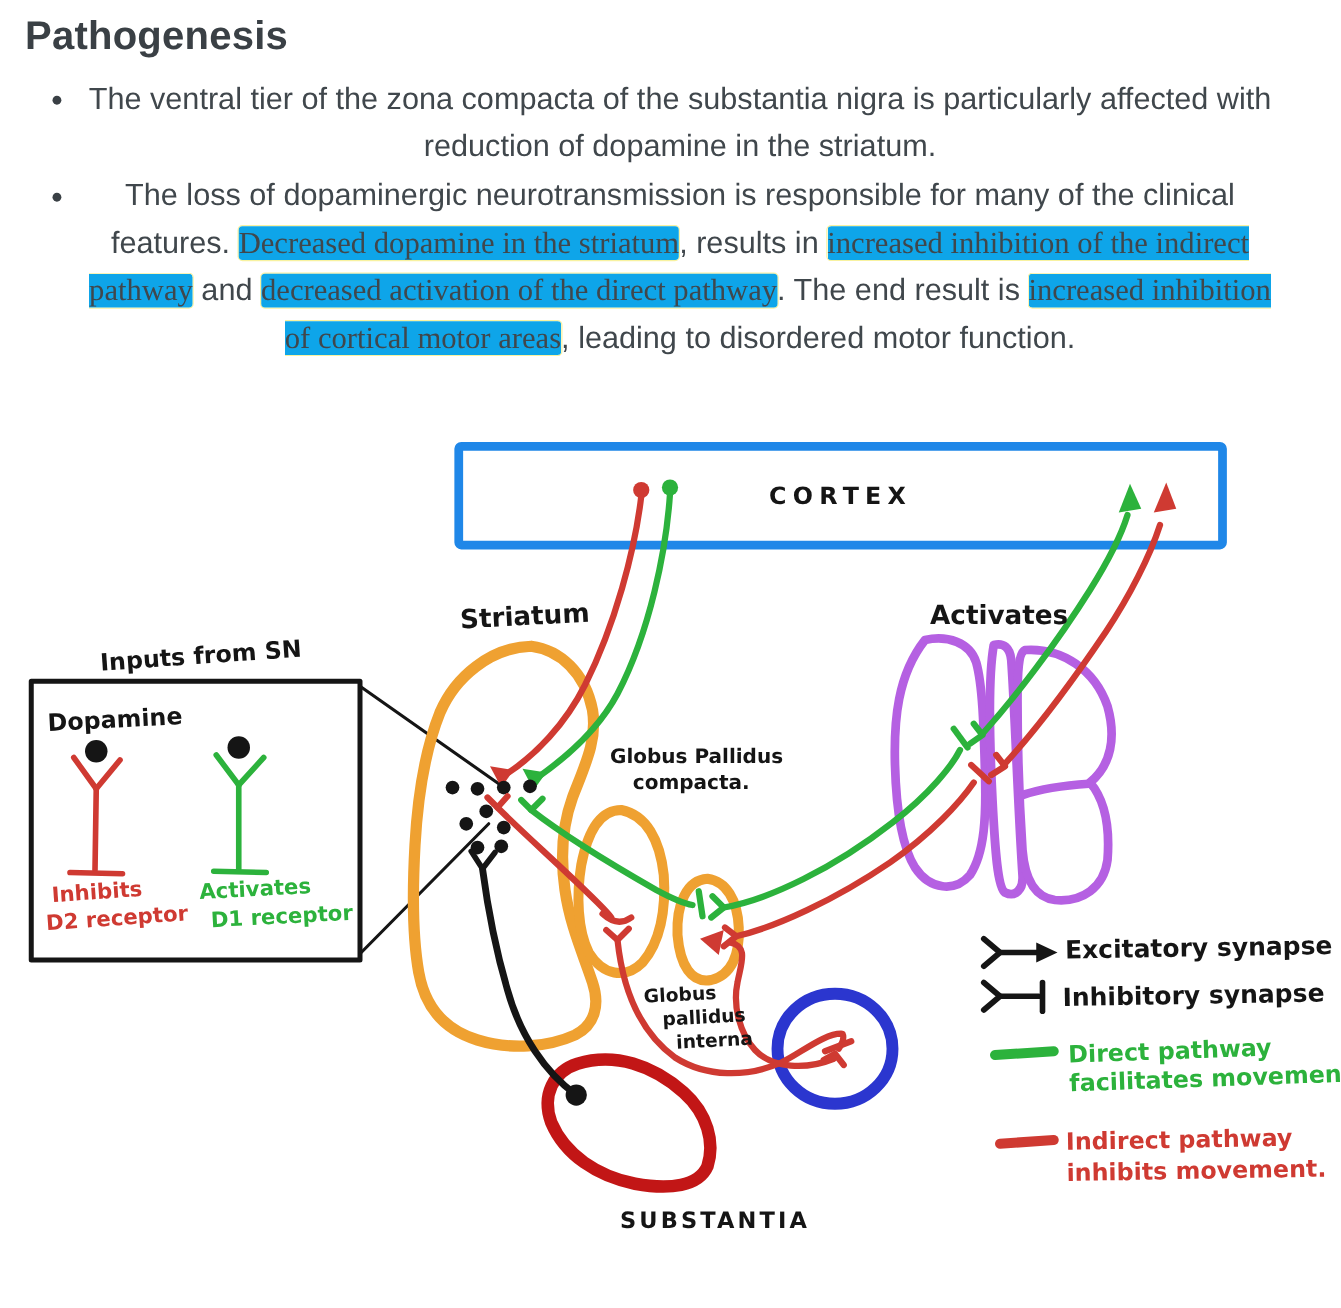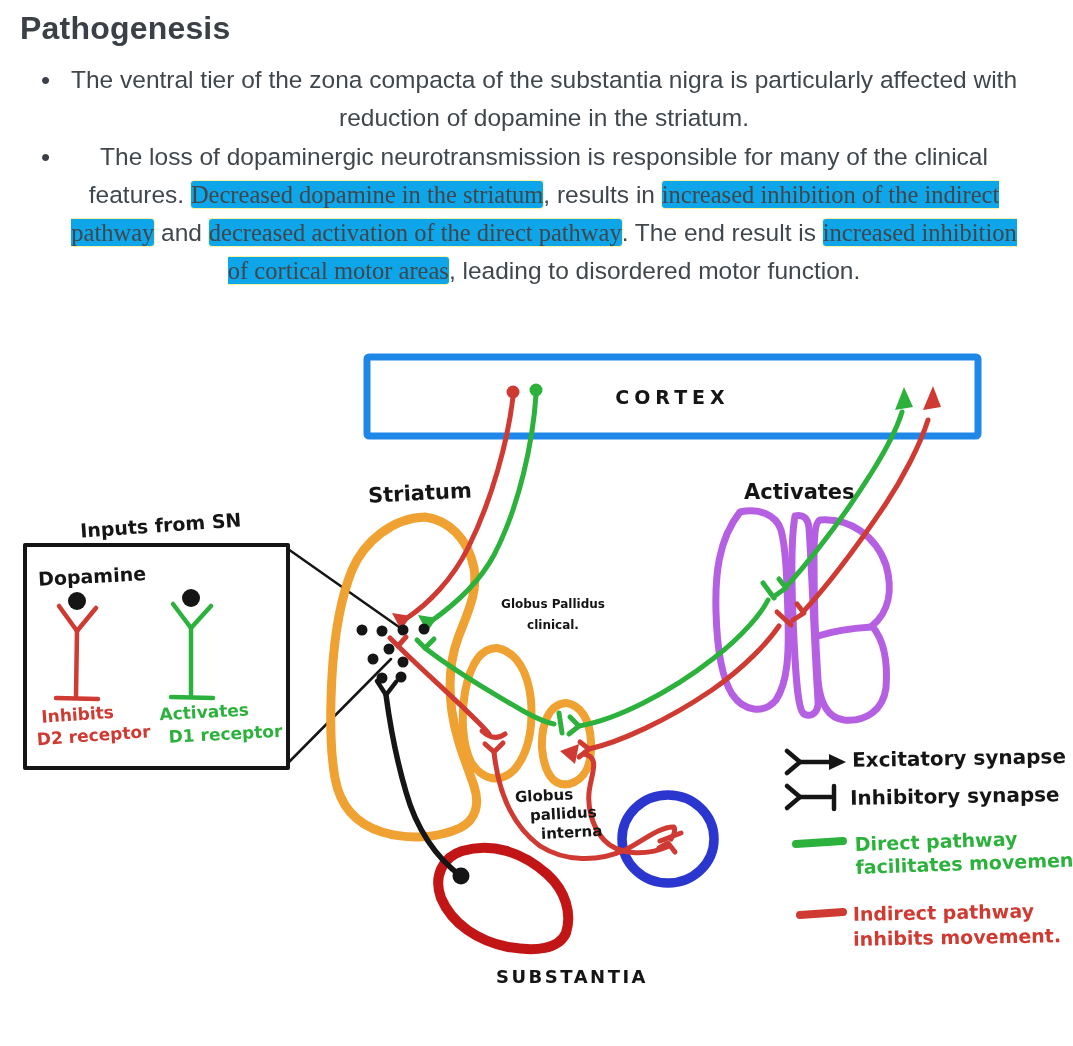--- a/index.html
+++ b/index.html
@@ -162,23 +162,23 @@
       <path d="M800,915 L843,912" stroke="#cf3a32" stroke-width="8"></path>
     </g>
   </svg>
 
   <div class="dlabel center" style="left:560px; top:386px; width:225px; font-size:19px; letter-spacing:5px;">CORTEX</div>
 
   <div class="dlabel" style="left:368px; top:481px; font-size:21px; transform:rotate(-3deg);">Striatum</div>
 
   <div class="dlabel" style="left:744px; top:480px; font-size:21px;">Activates</div>
 
-  <div class="dlabel center" style="left:488px; top:594px; width:130px; font-size:12px; line-height:21px;">
+  <div class="dlabel center" style="left:488px; top:594px; width:130px; font-size:16px; line-height:21px;">
     <span class="ln">Globus Pallidus</span>
-    <span class="ln">clinical.</span>
+    <span class="ln">compacta.</span>
   </div>
 
   <div class="dlabel" style="left:516px; top:786px; font-size:15px; line-height:19px; transform:rotate(-3deg);">
     <span class="ln">Globus</span>
     <span class="ln" style="padding-left:14px;">pallidus</span>
     <span class="ln" style="padding-left:24px;">interna</span>
   </div>
 
 
   <div class="dlabel" style="left:468px; top:962px; font-size:18px; line-height:30px; letter-spacing:2.5px;margin-left:28px;">

